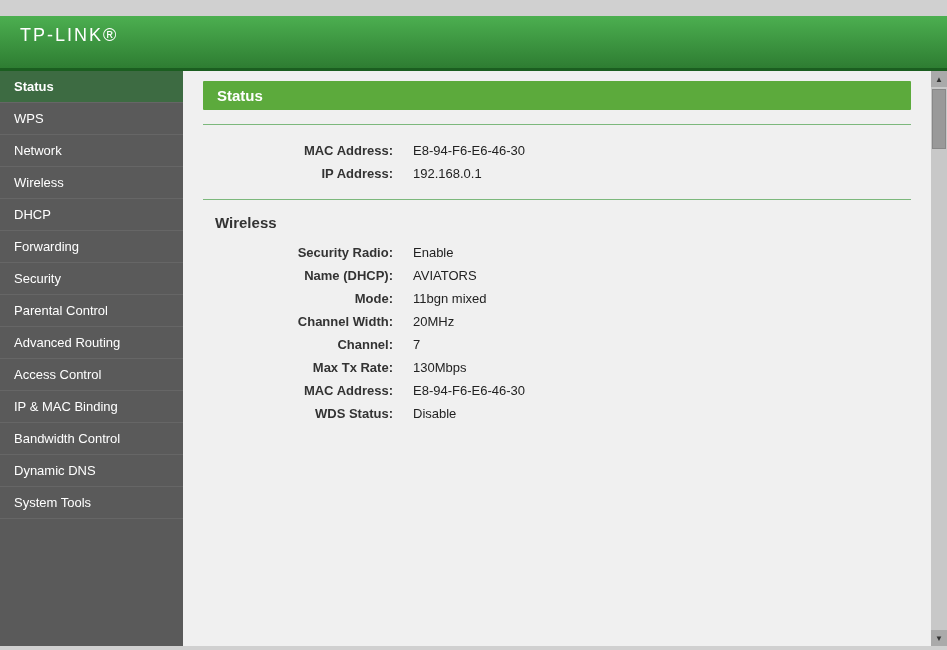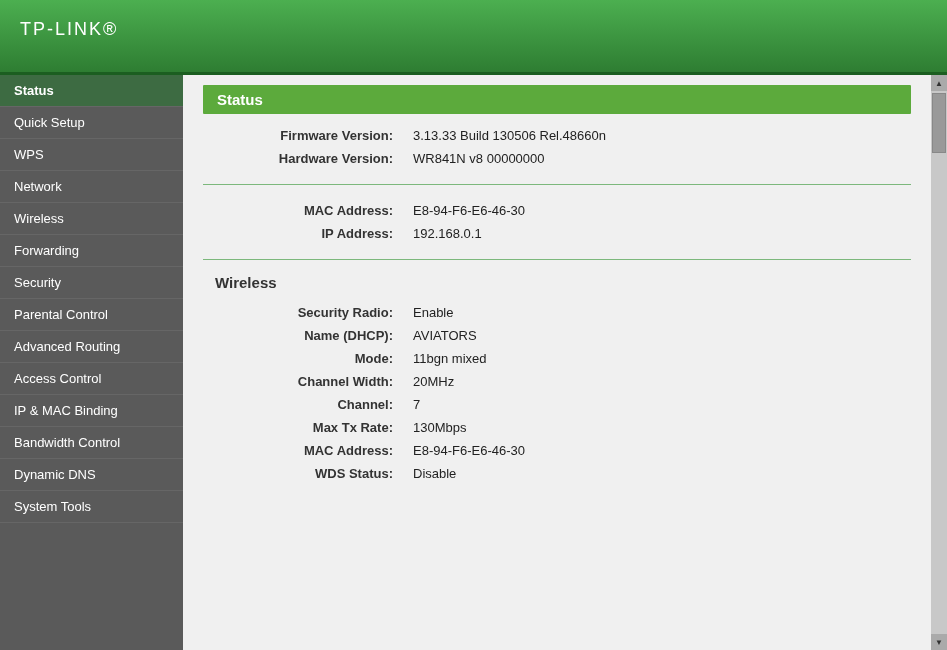--- a/index.html
+++ b/index.html
@@ -1,25 +1,26 @@
 <!DOCTYPE html>
 <html><head>
   <meta charset="utf-8">
   <style>
     * { margin: 0; padding: 0; box-sizing: border-box; }
     body { font-family: Arial, sans-serif; font-size: 13px; background: #d0d0d0; width: 947px; height: 650px; overflow: hidden; }
 
     
     #header {
       background: linear-gradient(to bottom, #4caf50, #2e7d32);
-      height: 75px;
+      height: 55px;
       display: flex;
       align-items: center;
       padding-left: 20px;
       border-bottom: 3px solid #1b5e20;
+      margin-top: 16px;
     }
     #logo {
       color: white;
       font-size: 32px;
       font-weight: bold;
       letter-spacing: 2px;
     }
     #logo span {
       font-size: 18px;
       vertical-align: super;
@@ -141,54 +142,42 @@
 <div id="header">
   <div id="logo">
     <span>TP-LINK</span><span>®</span>
   </div>
 </div>
 
 <div id="layout">
 
   <nav id="sidebar">
   <div class="sidebar-item active">Status</div>
-      <div class="sidebar-item">Quick Setup</div>
       <div class="sidebar-item">WPS</div>
       <div class="sidebar-item">Network</div>
       <div class="sidebar-item">Wireless</div>
+      <div class="sidebar-item">DHCP</div>
       <div class="sidebar-item">Forwarding</div>
       <div class="sidebar-item">Security</div>
       <div class="sidebar-item">Parental Control</div>
       <div class="sidebar-item">Advanced Routing</div>
       <div class="sidebar-item">Access Control</div>
       <div class="sidebar-item">IP &amp; MAC Binding</div>
       <div class="sidebar-item">Bandwidth Control</div>
       <div class="sidebar-item">Dynamic DNS</div>
       <div class="sidebar-item">System Tools</div>
     </nav>
 
   <div id="main">
     <div id="content">
 
       <div class="section-title-bar">
         <span>Status</span>
       </div>
 
-      <table class="info-table">
-        <tbody>
-            <tr>
-          <td>Firmware Version:</td>
-          <td>3.13.33 Build 130506 Rel.48660n</td>
-        </tr>
-        <tr>
-          <td>Hardware Version:</td>
-          <td>WR841N v8 00000000</td>
-        </tr>
-      </tbody>
-        </table>
 
       <hr class="section-divider">
 
       <table class="info-table">
         <tbody>
             <tr>
           <td>MAC Address:</td>
           <td>E8-94-F6-E6-46-30</td>
         </tr>
         <tr>

